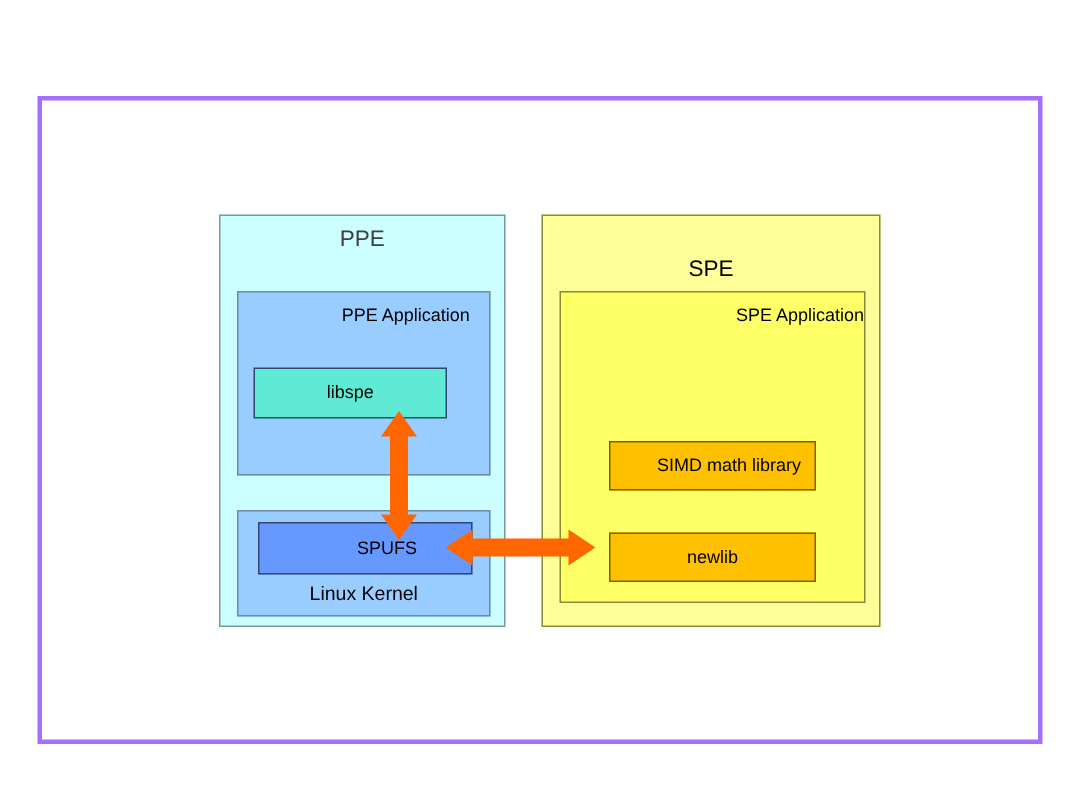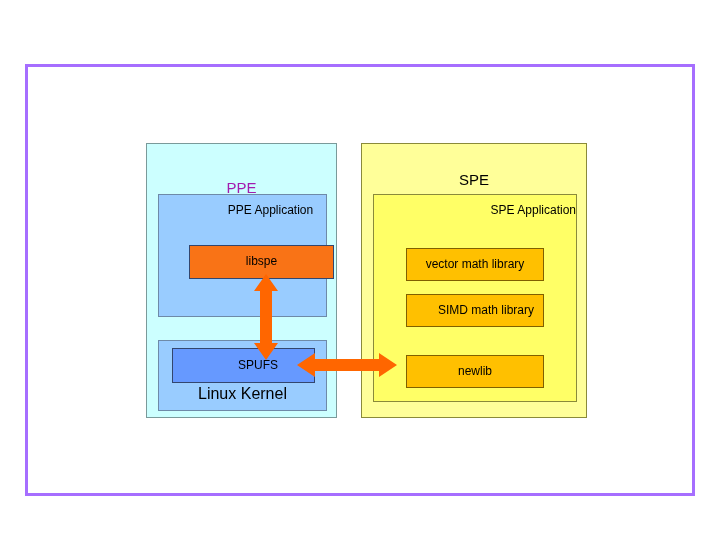--- a/index.html
+++ b/index.html
@@ -51,22 +51,21 @@
     background: #ccffff;
     border: 1px solid #7a9a9a;
   }
   .ppe-title {
     position: absolute;
     left: 0;
     top: 8px;
     width: 100%;
     text-align: center;
     font-size: 15px;
-    color: #a21caf;
-    margin-top: 28px;
+    color: #404040;
   }
   .ppe-app {
     left: 158px;
     top: 194px;
     width: 169px;
     height: 123px;
     background: #99ccff;
     border: 1px solid #6e8aa8;
   }
   .ppe-app-title {
@@ -74,45 +73,44 @@
     left: 0;
     top: 9px;
     width: 100%;
     text-align: center;
     font-size: 12px;
     margin-left: 28px;
   }
   .libspe {
     left: 169px;
     top: 245px;
-    width: 145px;
+    width: 129px;
     height: 34px;
-    background: #f97316;
+    background: #5eead4;
     border: 1px solid #33466e;
     font-size: 12px;
     display: flex;
     align-items: center;
     justify-content: center;
-    margin-left: 20px;
   }
   .linux-kernel {
     left: 158px;
     top: 340px;
     width: 169px;
     height: 71px;
     background: #99ccff;
     border: 1px solid #6e8aa8;
   }
   .linux-kernel-title {
     position: absolute;
     left: 0;
     bottom: 7px;
     width: 100%;
     text-align: center;
-    font-size: 16px;
+    font-size: 13px;
   }
   .spufs {
     left: 172px;
     top: 348px;
     width: 143px;
     height: 35px;
     background: #6699ff;
     border: 1px solid #33466e;
     font-size: 12px;
     display: flex;
@@ -211,21 +209,20 @@
   <div class="box spufs">SPUFS</div>
 
   <div class="box spe-outer">
     <div class="spe-title">SPE</div>
   </div>
 
   <div class="box spe-app">
     <div class="spe-app-title">SPE Application</div>
   </div>
 
-  <div class="box lib-box lib-1">vector math library</div>
   <div class="box lib-box lib-2">SIMD math library</div>
   <div class="box lib-box lib-3">newlib</div>
 
   <svg class="arrow arrow-vertical" viewBox="0 0 30 86">
     <polygon points="15,0 27,17 21,17 21,69 27,69 15,86 3,69 9,69 9,17 3,17" fill="#ff6600"></polygon>
   </svg>
 
   <svg class="arrow arrow-horizontal" viewBox="0 0 100 30">
     <polygon points="0,15 18,3 18,9 82,9 82,3 100,15 82,27 82,21 18,21 18,27" fill="#ff6600"></polygon>
   </svg>

